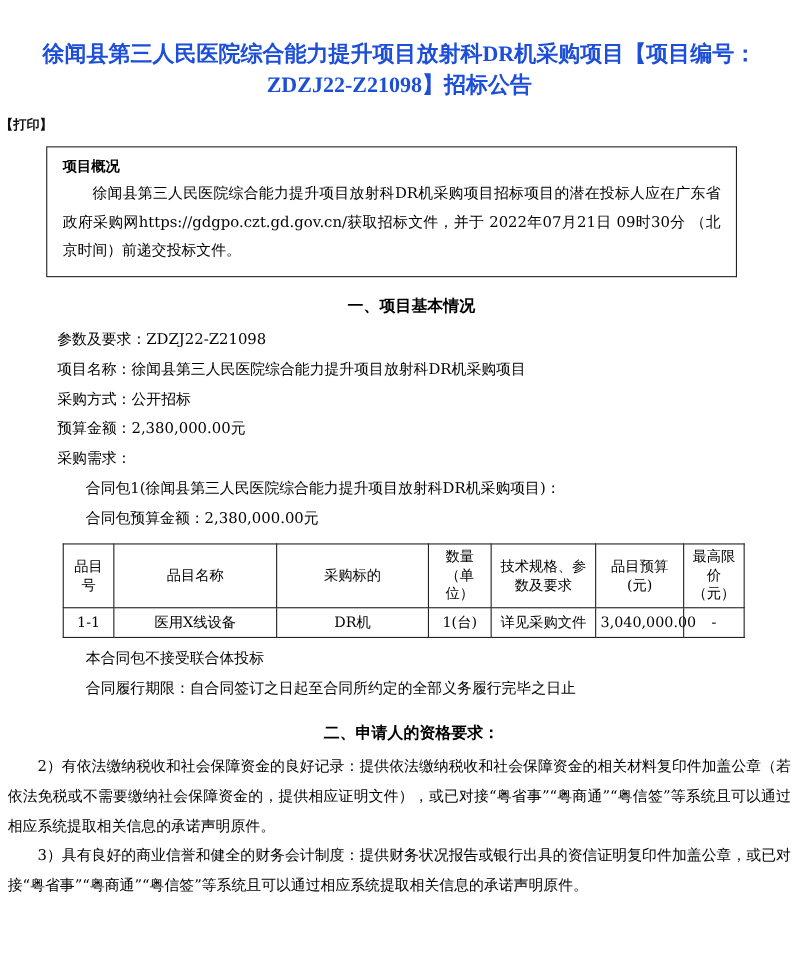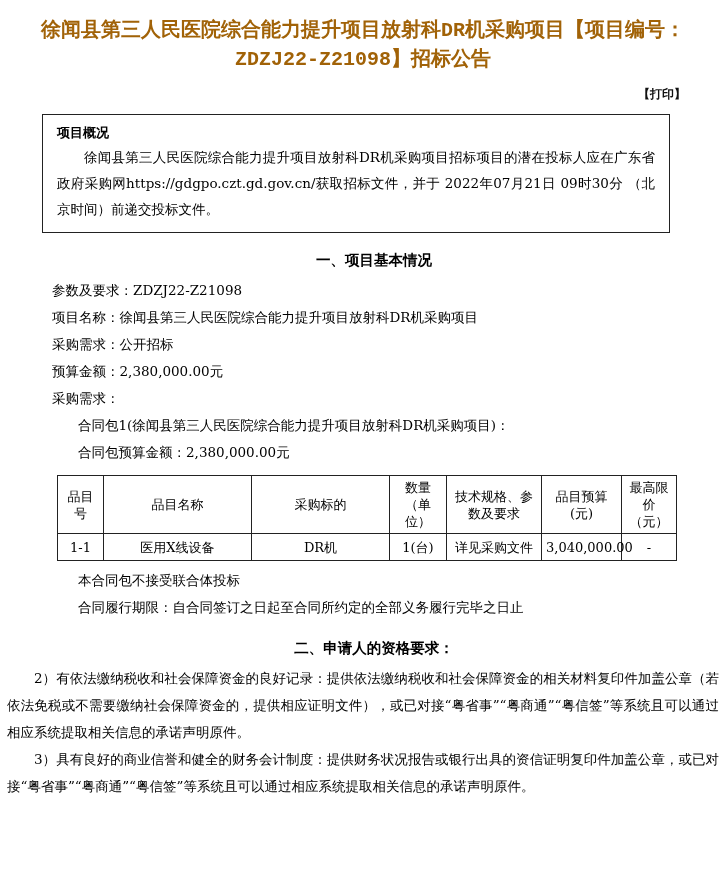--- a/index.html
+++ b/index.html
@@ -6,30 +6,30 @@
   html,body { width:726px; height:878px; background:#ffffff; overflow:hidden; }
   body {
     font-family:"DejaVu Serif","Liberation Serif",serif;
     color:#000000;
     font-size:13.5px;
     line-height:27px;
   }
   .page { width:726px; height:878px; padding-top:16px; }
 
   .doc-title {
-    font-family:Liberation Mono, monospace;
+    font-family:Liberation Serif, serif;
     font-weight:bold;
     font-size:20px;
     line-height:29px;
     text-align:center;
     padding:0 38px;
-    color:#a16207;
+    color:#1d4ed8;
+    margin-top:19px;
   }
   .print-row {
-    text-align:right;
     padding-right:40px;
     margin-top:12px;
     font-size:12px;
     line-height:16px;
   }
   .print-btn { cursor:pointer; font-weight:bold; color:#111; }
 
   .overview-box {
     width:628px;
     margin:12px auto 0 42px;
@@ -95,21 +95,21 @@
   <div class="overview-box">
     <div class="overview-heading">项目概况</div>
     <div class="overview-text">徐闻县第三人民医院综合能力提升项目放射科DR机采购项目招标项目的潜在投标人应在广东省政府采购网https://gdgpo.czt.gd.gov.cn/获取招标文件，并于 2022年07月21日 09时30分 （北京时间）前递交投标文件。</div>
   </div>
 
   <div class="section1">
     <div class="sec-heading">一、项目基本情况</div>
 
     <div class="field-line">参数及要求：ZDZJ22-Z21098</div>
     <div class="field-line">项目名称：徐闻县第三人民医院综合能力提升项目放射科DR机采购项目</div>
-    <div class="field-line">采购需求：公开招标</div>
+    <div class="field-line">采购方式：公开招标</div>
     <div class="field-line">预算金额：2,380,000.00元</div>
     <div class="field-line">采购需求：</div>
 
     <div class="pkg-line">合同包1(徐闻县第三人民医院综合能力提升项目放射科DR机采购项目)：</div>
     <div class="pkg-line">合同包预算金额：2,380,000.00元</div>
 
     <table class="items">
       <colgroup>
         <col style="width:46px">
           <col style="width:148px">

